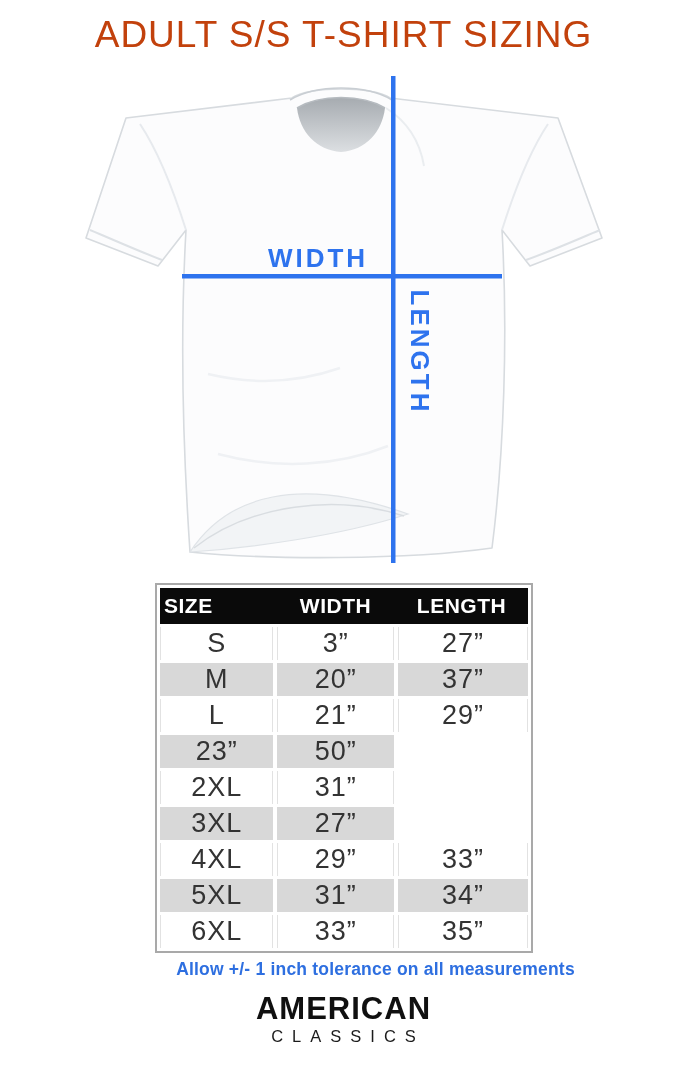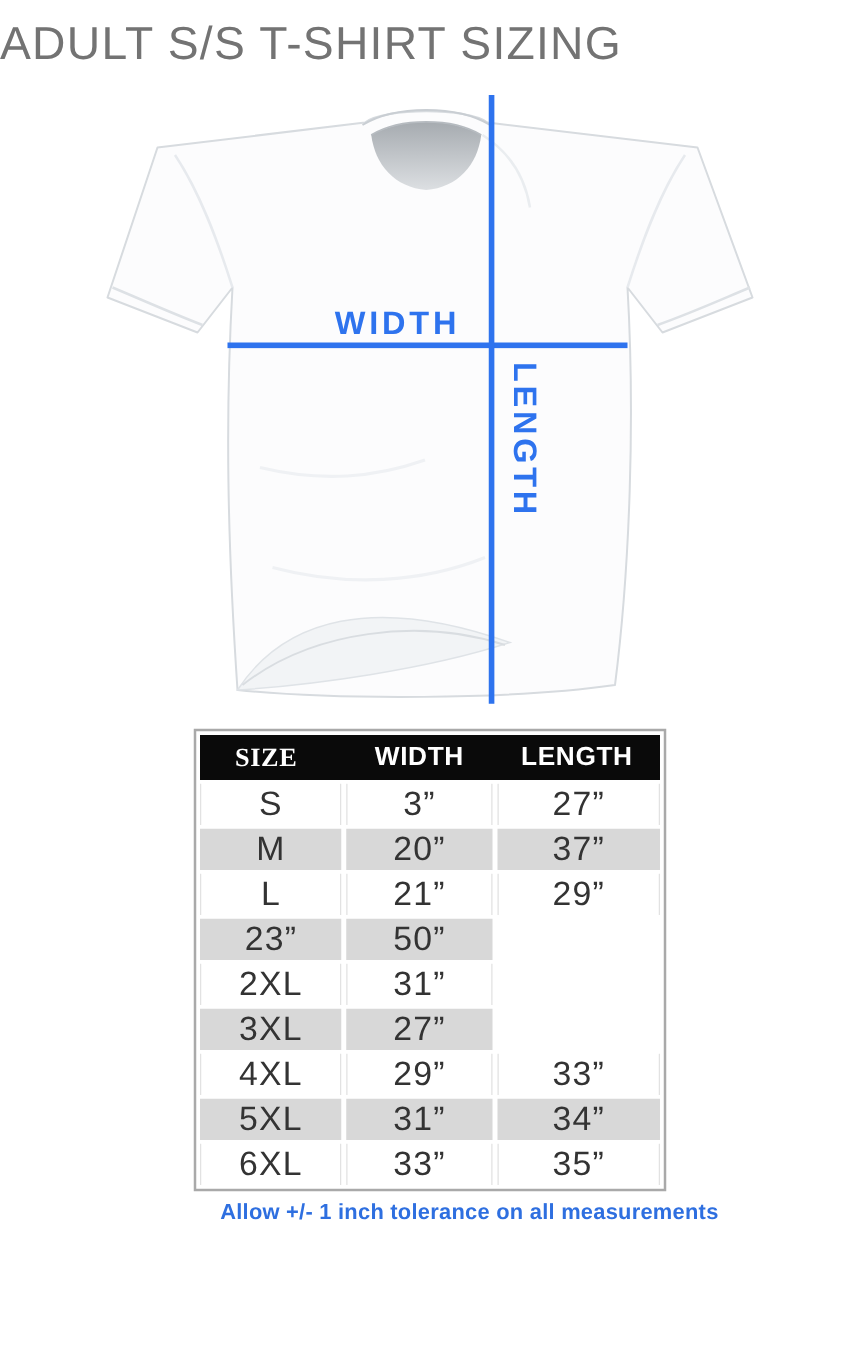--- a/index.html
+++ b/index.html
@@ -4,37 +4,37 @@
 <style>
   html,body{margin:0;padding:0;background:#ffffff;}
   .page{
     position:relative;width:687px;height:1080px;margin:0 auto;
     background:#ffffff;overflow:hidden;
     font-family:"Liberation Sans",sans-serif;
     -webkit-font-smoothing:antialiased;
   }
   .title{
     position:absolute;top:13px;left:0;width:100%;
-    font-size:37px;line-height:1.2;
-    font-weight:300;letter-spacing:1px;color:#737373;
+    text-align:center;font-size:37px;line-height:1.2;
+    font-weight:300;letter-spacing:1px;color:#c2410c;
   }
   .shirt-svg{position:absolute;left:78px;top:74px;width:534px;height:506px;}
 
   
   .size-table{
     position:absolute;left:155px;top:583px;width:378px;
     box-sizing:border-box;border:2px solid #a9a9a9;background:#fff;padding:3px;
   }
   .thead{
     display:grid;grid-template-columns:116fr 119fr 133fr;
     background:#0a0a0a;color:#ffffff;height:36px;align-items:center;
     font-weight:bold;font-size:21px;letter-spacing:0.5px;
   }
   .thead .hc{text-align:center;}
-  .thead .hc.first{text-align:left;padding-left:28px;font-family:Liberation Serif, serif;}
+  .thead .hc.first{text-align:left;padding-left:4px;}
   .trow{
     display:grid;grid-template-columns:116fr 119fr 133fr;column-gap:4px;
     height:33px;margin-top:3px;align-items:center;
   }
   .trow .cell{
     height:100%;display:flex;align-items:center;justify-content:center;
     font-size:27px;font-weight:300;color:#333333;letter-spacing:1px;
     box-sizing:border-box;
   }
   .trow.white .cell{background:#ffffff;border-left:1px solid #e2e2e2;border-right:1px solid #e2e2e2;}
@@ -147,14 +147,18 @@
     </div>
     <div class="trow white">
       <div class="cell">6XL</div>
       <div class="cell">33”</div>
       <div class="cell">35”</div>
     </div>
   </div>
 
   <div class="tolerance-note">Allow +/- 1 inch tolerance on all measurements</div>
 
+  <div class="brand">
+    <div class="brand-top">AMERICAN</div>
+    <div class="brand-bottom">CLASSICS</div>
+  </div>
 
 </div>
 
 </body></html>

